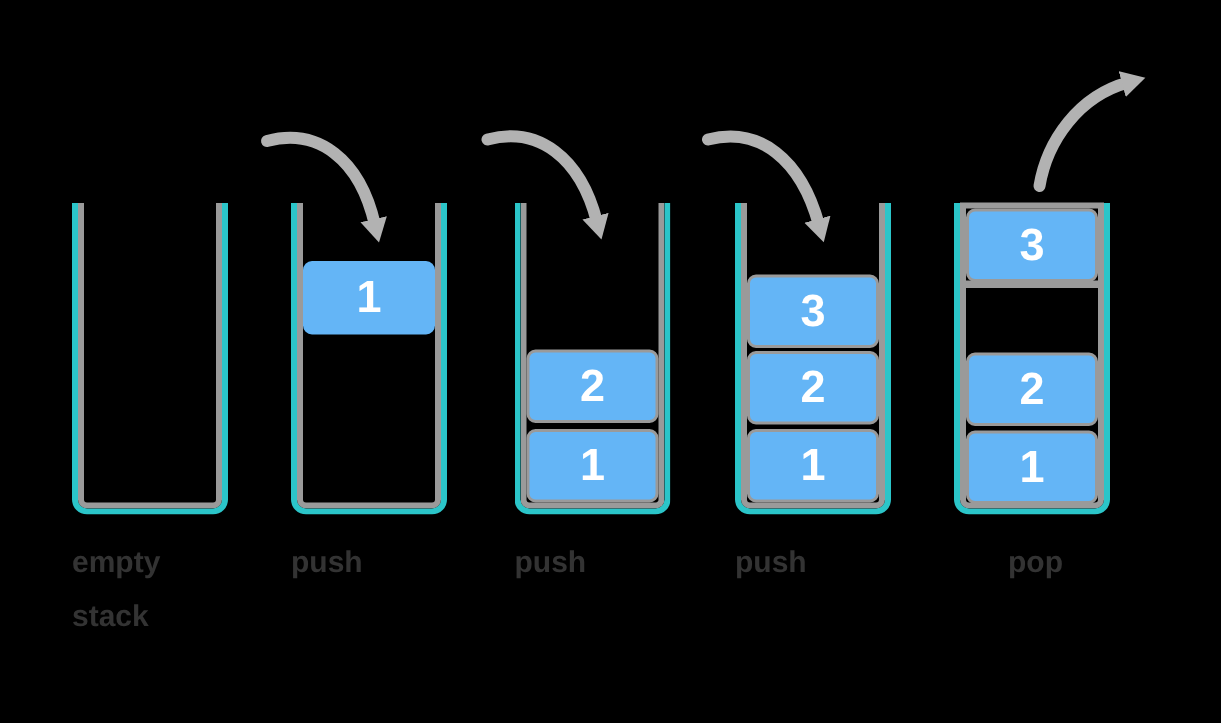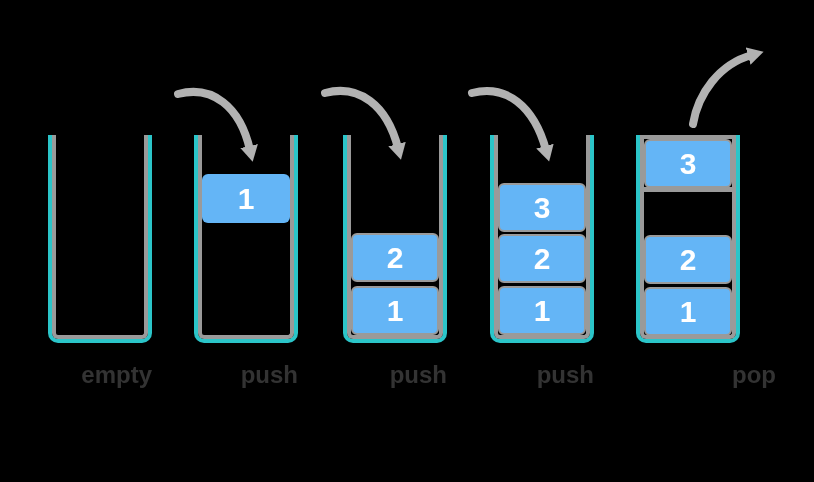--- a/index.html
+++ b/index.html
@@ -63,23 +63,23 @@
   .shelf {
     position: absolute;
     left: 0; right: 0; top: 52px;
     height: 5px;
     background: var(--container-gray);
   }
   .label {
     position: absolute;
     top: 357px;
     width: 104px;
-    text-align: right;
+    text-align: left;
     color: var(--label);
-    font-size: 24px;
+    font-size: 20px;
     font-weight: 600;
     line-height: 36px;
   }
   .arrows-overlay {
     position: absolute;
     inset: 0;
     pointer-events: none;
   }
   .arrow-path {
     fill: none;
@@ -104,20 +104,21 @@
     <path class="arrow-path" d="M 325 93 C 359 84, 387 105, 398 148" marker-end="url(#ah)"></path>
     <path class="arrow-path" d="M 472 93 C 506 84, 534 106, 546 150" marker-end="url(#ah)"></path>
     <path class="arrow-path" d="M 693 124 C 698 94, 719 64, 752 55" marker-end="url(#ah)"></path>
   </svg>
 
   <div class="cup" style="left:48px">
     <div class="cup-inner"></div>
   </div>
   <div class="label" style="left:48px">
     <div>empty</div>
+    <div>stack</div>
   </div>
 
   <div class="cup" style="left:194px">
     <div class="cup-inner"></div>
     <div class="block borderless" style="top:39px">1</div>
   </div>
   <div class="label" style="left:194px">
     <div>push</div>
   </div>
 

